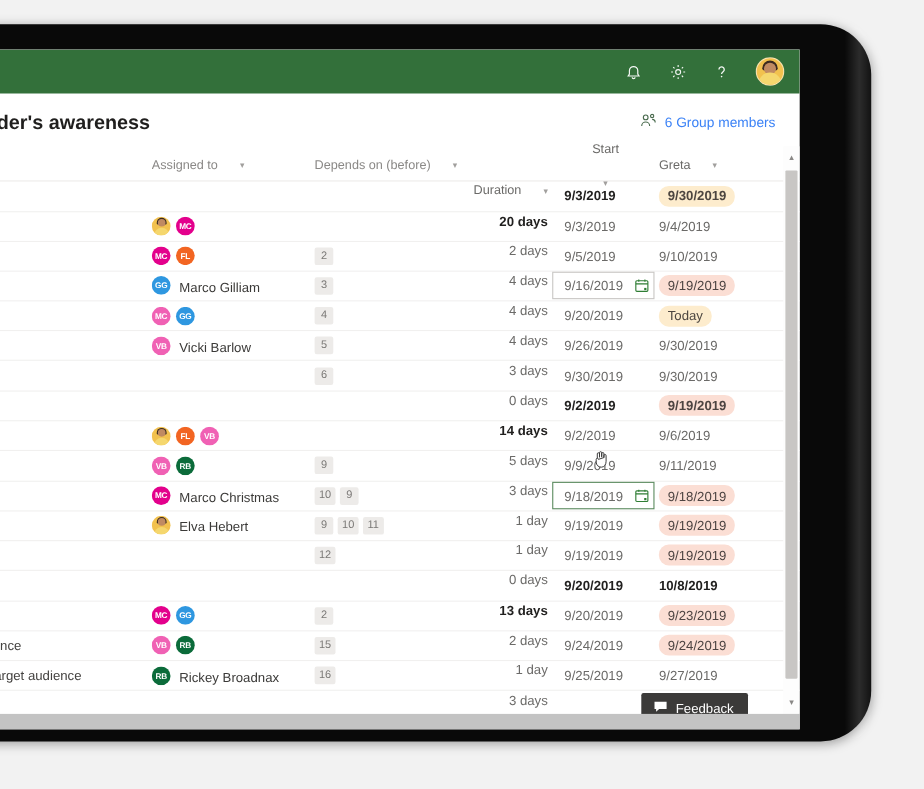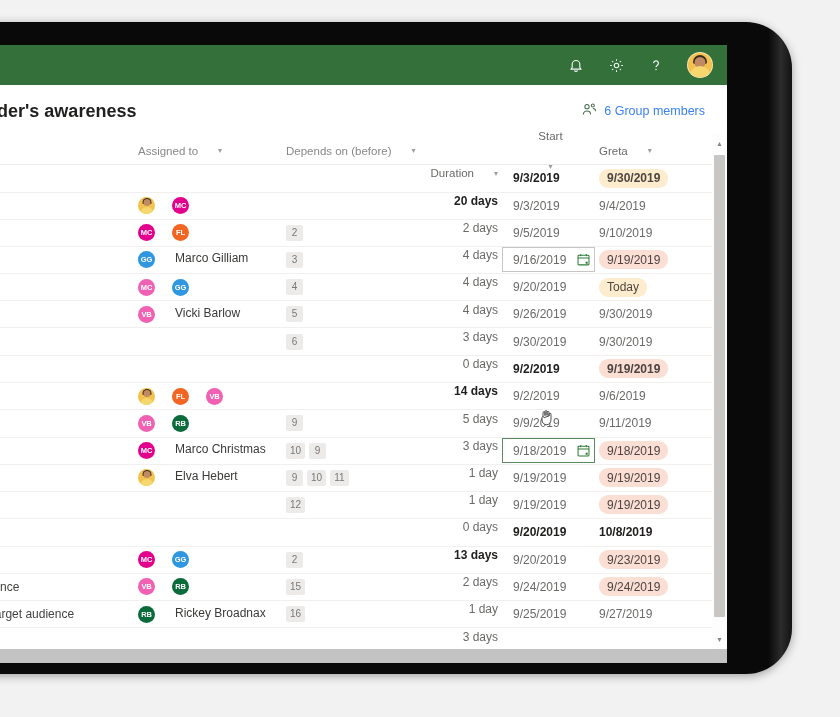--- a/index.html
+++ b/index.html
@@ -121,21 +121,21 @@
     height: 27.2px;
     border-bottom: 1px solid #f1f0ef;
     font-size: 12px; color: #444240;
     position: relative;
   }
   .row.bucket { font-weight: bold; color: #201f1e; height: 27.5px; }
   .row.bucket .c-dur, .row.bucket .c-start, .row.bucket .c-finish { font-weight: bold; color:#201f1e; }
 
   .c-name    { width: 198px; padding-left: 0; overflow: hidden; white-space: nowrap; }
   .c-name .nm{ display:inline-block; margin-left:-62px; }
-  .c-assign  { width: 130px; display: flex; align-items: flex-start; gap: 17px; overflow: hidden; }
+  .c-assign  { width: 130px; display: flex; align-items: flex-end; gap: 5px; overflow: hidden; }
   .c-assign .who { font-size: 12px; color:#3b3a38; white-space:nowrap; margin-left:3px; }
   .c-dep     { width: 140px; display: flex; align-items: center; gap: 4px; margin-left: 18px; }
   .c-dur     { width: 76px; text-align: right; padding-right: 4px; color:#6b6a68;margin-top:45px; }
   .c-start   { width: 86px; padding-left: 11px; color:#6b6a68; position: relative; flex-direction: column; }
   .c-finish  { width: 112px; padding-left: 11px; color:#6b6a68; }
 
   .chip {
     display:inline-block; min-width:17px; height:16px; line-height:16px;
     background:#edebe9; color:#7a7876; font-size:10px; text-align:center;
     padding:0 4px; border-radius:2px;
@@ -499,17 +499,25 @@
       </svg>
     </div>
 
     <div class="vscroll">
       <div class="arrow up">▲</div>
       <div class="thumb"></div>
       <div class="arrow down">▼</div>
     </div>
     <div class="hscroll-arrow">▶</div>
 
+    <div class="feedback">
+      <span>
+        <svg width="13" height="11" viewBox="0 0 14 12" fill="#ffffff">
+          <path d="M1 1h12v7.2H5.6L2.6 11V8.2H1z"></path>
+        </svg>
+      </span>
+      <span>Feedback</span>
+    </div>
 
   </div>
 
   <div id="screen-bottom-edge"></div>
 </div>
 
 </body></html>

